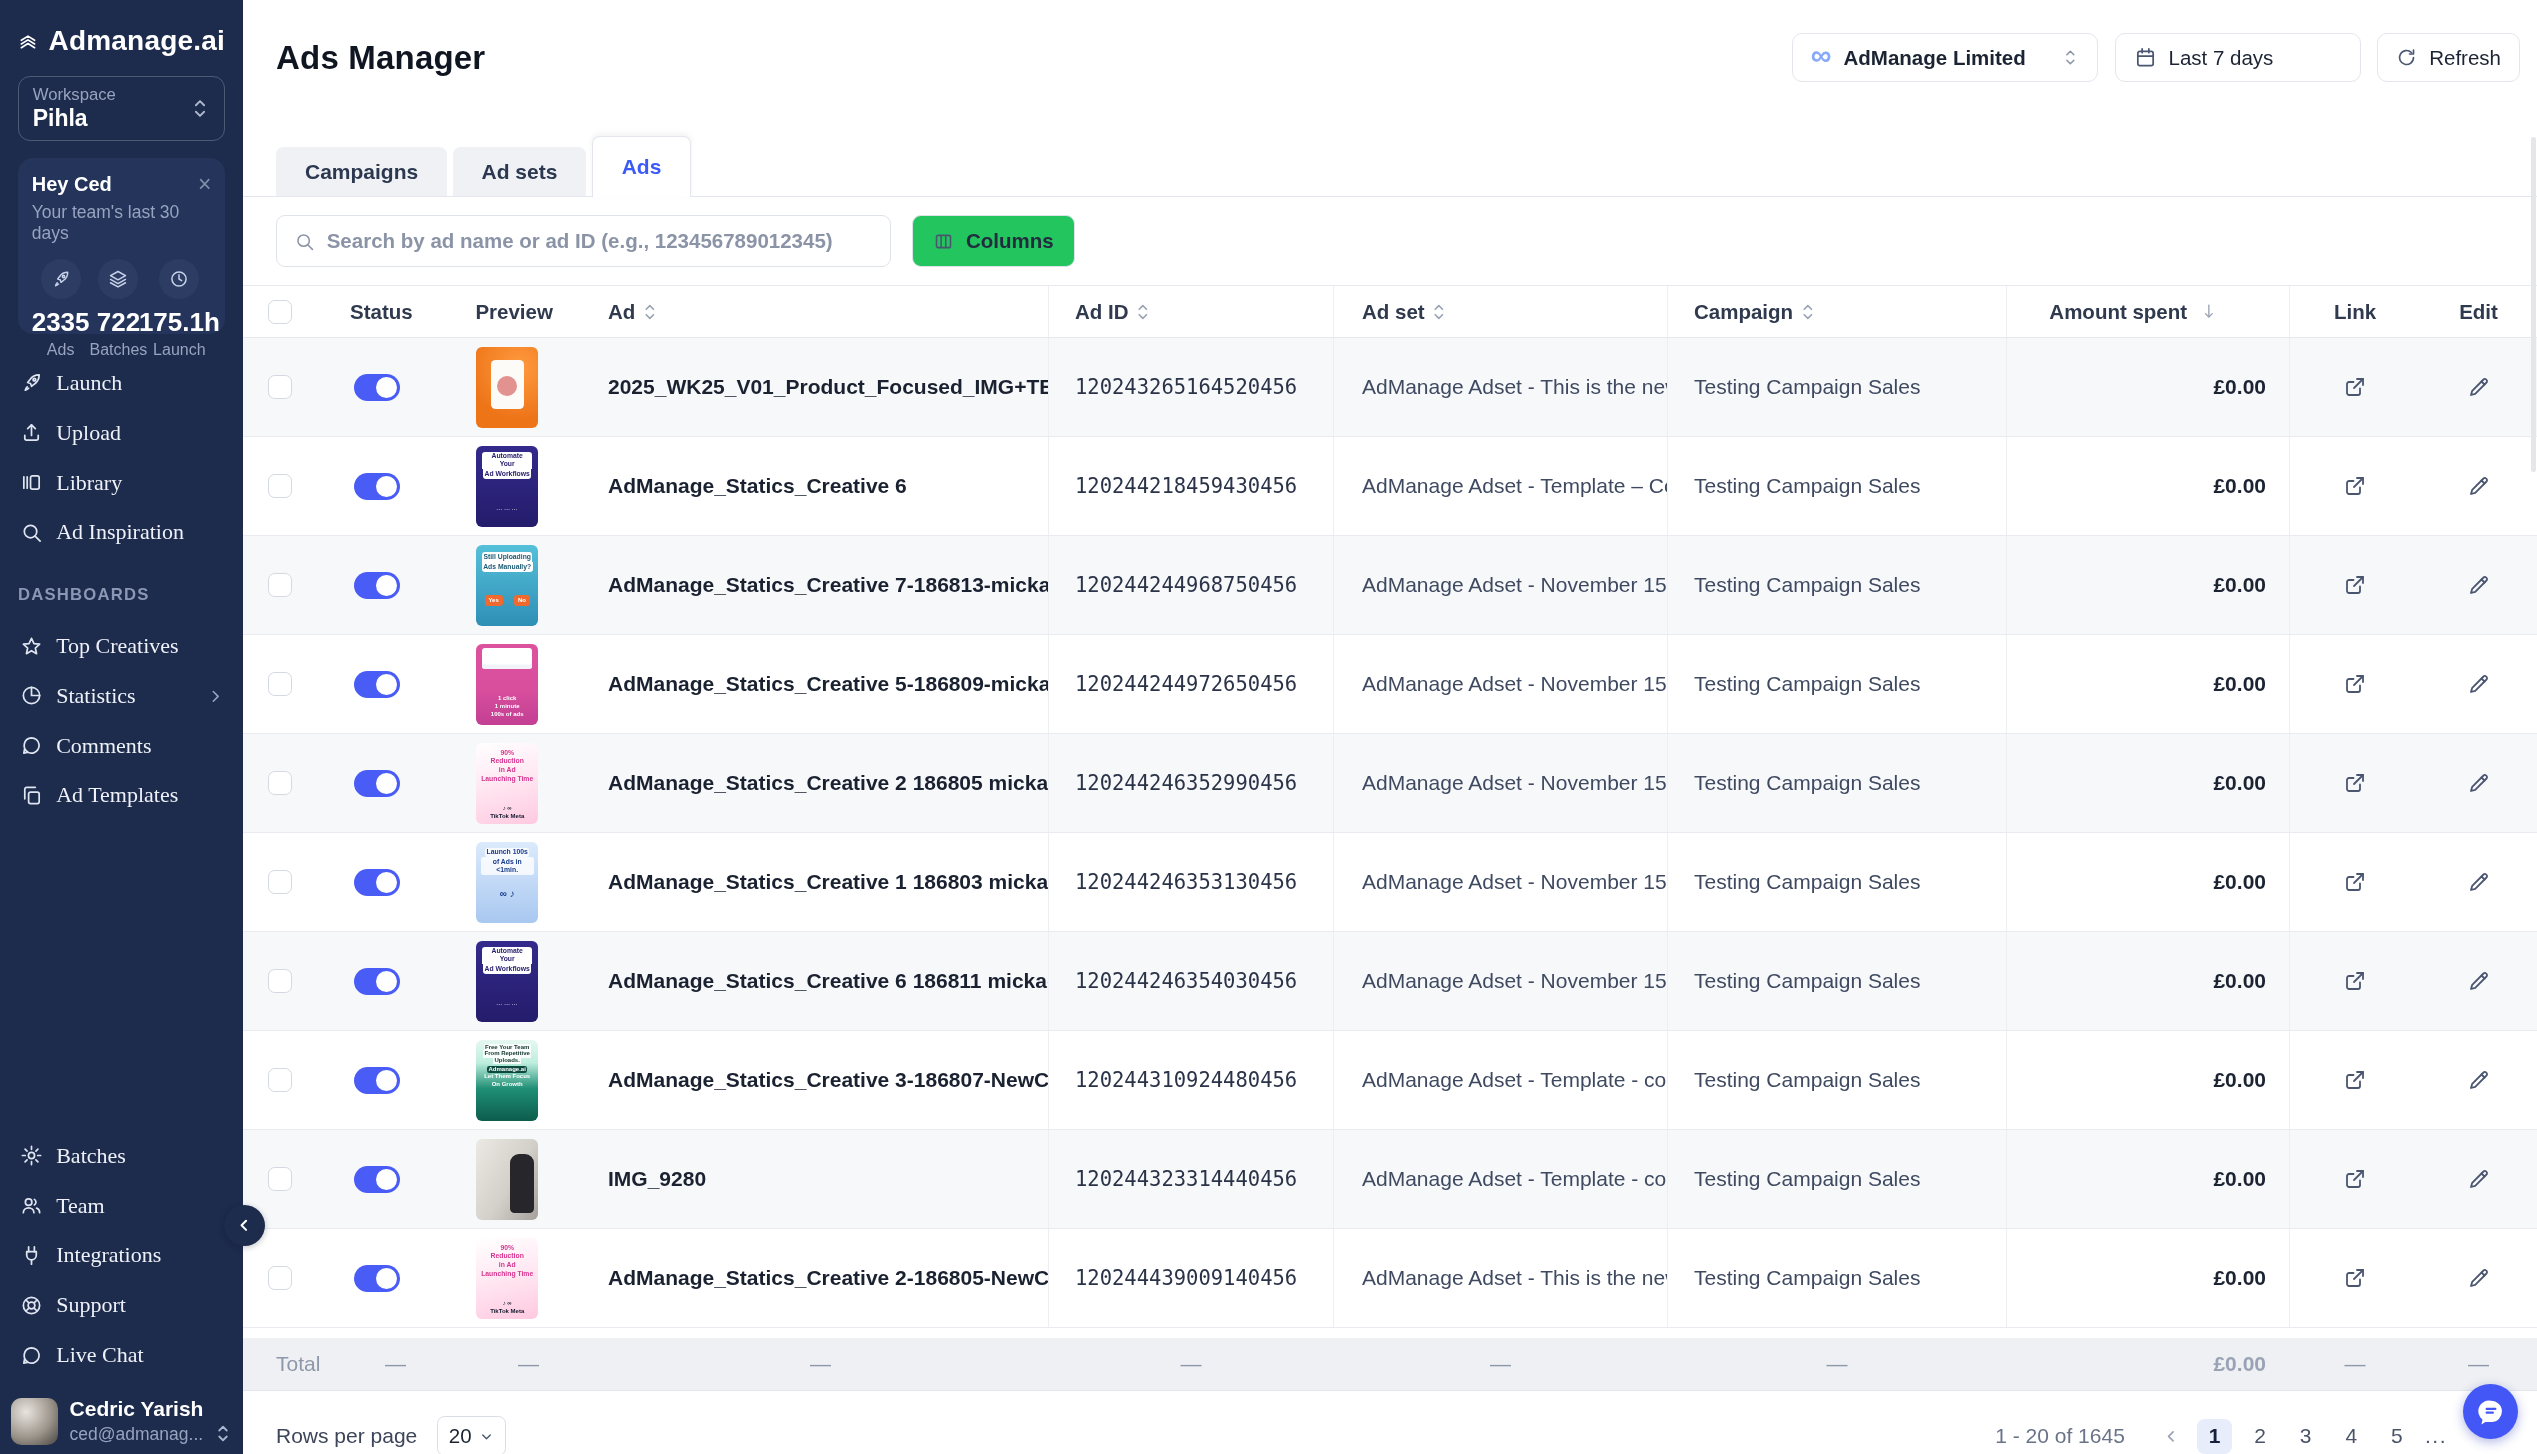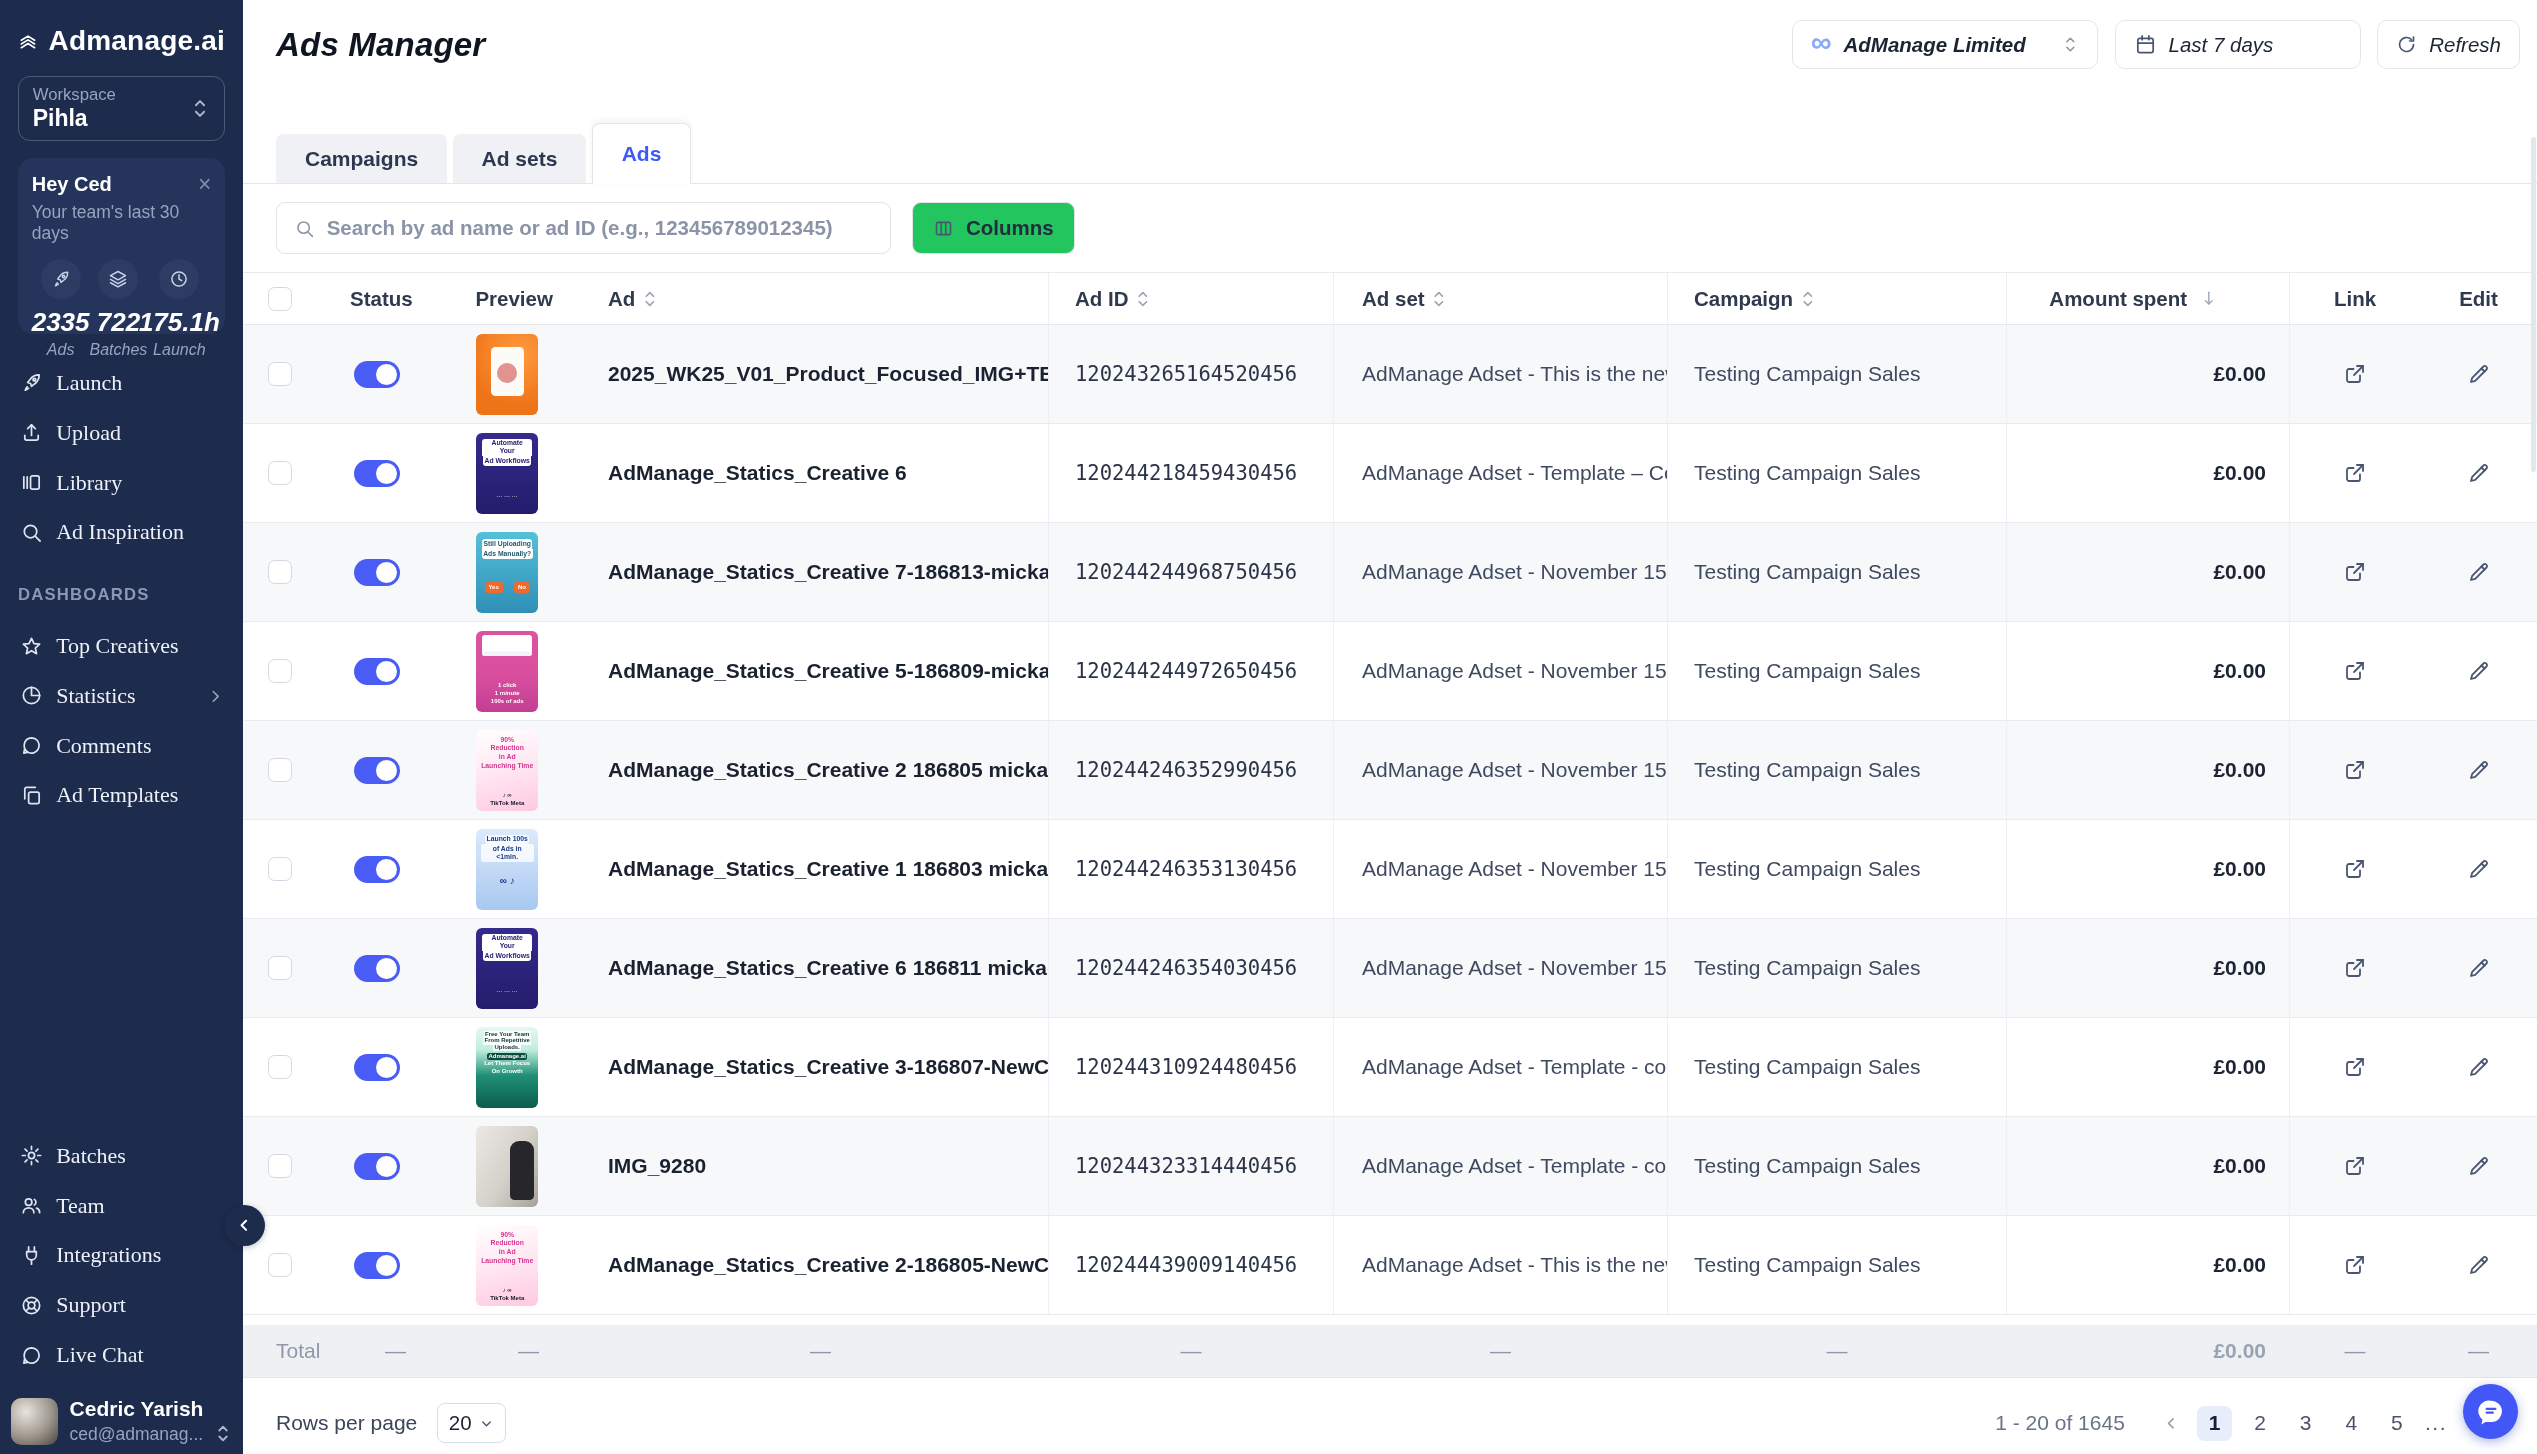--- a/index.html
+++ b/index.html
@@ -26,21 +26,21 @@
   .logo-row .logo-mark{width:33px;height:33px;}
   .logo-text{font-size:28px;font-weight:700;letter-spacing:0.2px;}
   .workspace{margin-top:16.7px;border:0.8px solid rgba(255,255,255,.22);border-radius:12px;padding:10.6px 13.7px;display:flex;align-items:center;justify-content:space-between;height:65px;cursor:pointer;}
   .ws-label{font-size:16.7px;color:var(--side-dim);line-height:1.25;}
   .ws-name{font-size:23px;font-weight:700;color:#fff;line-height:1.2;}
   .stats-card{margin-top:16.7px;background:var(--card);border-radius:15px;padding:15px 13.7px 16.7px;height:176px;}
   .sc-head{display:flex;justify-content:space-between;align-items:center;}
   .sc-title{font-size:20px;font-weight:700;}
   .sc-close{color:#7f8cab;font-size:23px;line-height:1;cursor:pointer;}
   .sc-sub{font-size:17.5px;color:var(--side-dim);margin-top:6px;}
-  .sc-stats{display:flex;margin-top:15px;font-style:italic;}
+  .sc-stats{display:flex;margin-top:15px;}
   .stat{display:flex;flex-direction:column;align-items:center;width:64px;}
   .stat .chip{width:40px;height:40px;border-radius:50%;background:var(--chip);display:flex;align-items:center;justify-content:center;}
   .stat .val{font-size:26px;font-weight:700;margin-top:7.6px;color:#fff;}
   .stat .lab{font-size:16px;color:var(--side-dim);margin-top:3px;}
   .nav{display:flex;flex-direction:column;gap:3.8px;font-family:Liberation Serif, serif;}
   .nav.primary{margin-top:26px;}
   .nav-item{display:flex;align-items:center;gap:13.7px;height:46px;border-radius:9px;padding:0 1.5px;color:var(--side-text);cursor:pointer;}
   .nav-item .nico{width:23px;height:23px;flex:0 0 23px;}
   .nav-item span.nv{font-size:22px;font-weight:500;flex:1;white-space:nowrap;}
   .section-label{margin-top:30px;font-size:16.7px;font-weight:700;letter-spacing:1.2px;color:#8b97b3;height:21px;}
@@ -48,21 +48,21 @@
   .bottom-nav{position:absolute;left:18px;right:18px;bottom:76px;}
   .user-row{position:absolute;left:10.6px;right:10.6px;bottom:9px;height:55px;display:flex;align-items:flex-end;gap:12px;cursor:pointer;}
   .avatar{width:47px;height:47px;border-radius:10.6px;background:radial-gradient(circle at 32% 30%,#e8e4de 0%,#9d968d 55%,#474340 100%);flex:0 0 47px;}
   .user-meta{flex:1;min-width:0;}
   .user-name{font-size:21px;font-weight:700;color:#fff;white-space:nowrap;}
   .user-email{font-size:17.5px;color:var(--side-dim);white-space:nowrap;}
   .collapse-btn{position:fixed;left:224px;top:1205px;width:41px;height:41px;border-radius:50%;background:var(--sidebar);color:#fff;display:flex;align-items:center;justify-content:center;z-index:40;box-shadow:0 1.5px 6px rgba(10,16,32,.25);cursor:pointer;}
 
   
   .main{margin-left:243px;height:100%;position:relative;background:#fff;}
-  .topbar{display:flex;align-items:flex-end;padding:20px 18px 0 33px;font-style:italic;}
+  .topbar{display:flex;align-items:flex-end;padding:33px 18px 0 33px;}
   .page-title{font-size:33px;font-weight:700;color:#0f1521;letter-spacing:0.2px;flex:1;line-height:49px;}
   .controls{display:flex;gap:16.7px;}
   .ctrl{height:49px;border:0.8px solid var(--border);border-radius:10px;background:#fff;display:flex;align-items:center;gap:12px;padding:0 18px;font-size:20.5px;color:#1c2433;cursor:pointer;}
   .ctrl.account{width:306px;justify-content:flex-start;}
   .ctrl.account .lbl{flex:1;font-weight:600;}
   .ctrl.daterange{width:246px;}
   .meta-inf{color:#86a9f9;font-size:29px;font-weight:700;line-height:1;margin-top:-4.6px;}
 
   .tabs{margin-top:53px;padding-left:33px;display:flex;align-items:flex-end;border-bottom:0.8px solid var(--border);}
   .tab{height:49px;display:flex;align-items:center;padding:0 29px;background:#eff1f5;border-radius:7.6px 7.6px 0 0;margin-right:5.3px;font-size:21px;font-weight:600;color:#2c3850;cursor:pointer;}

